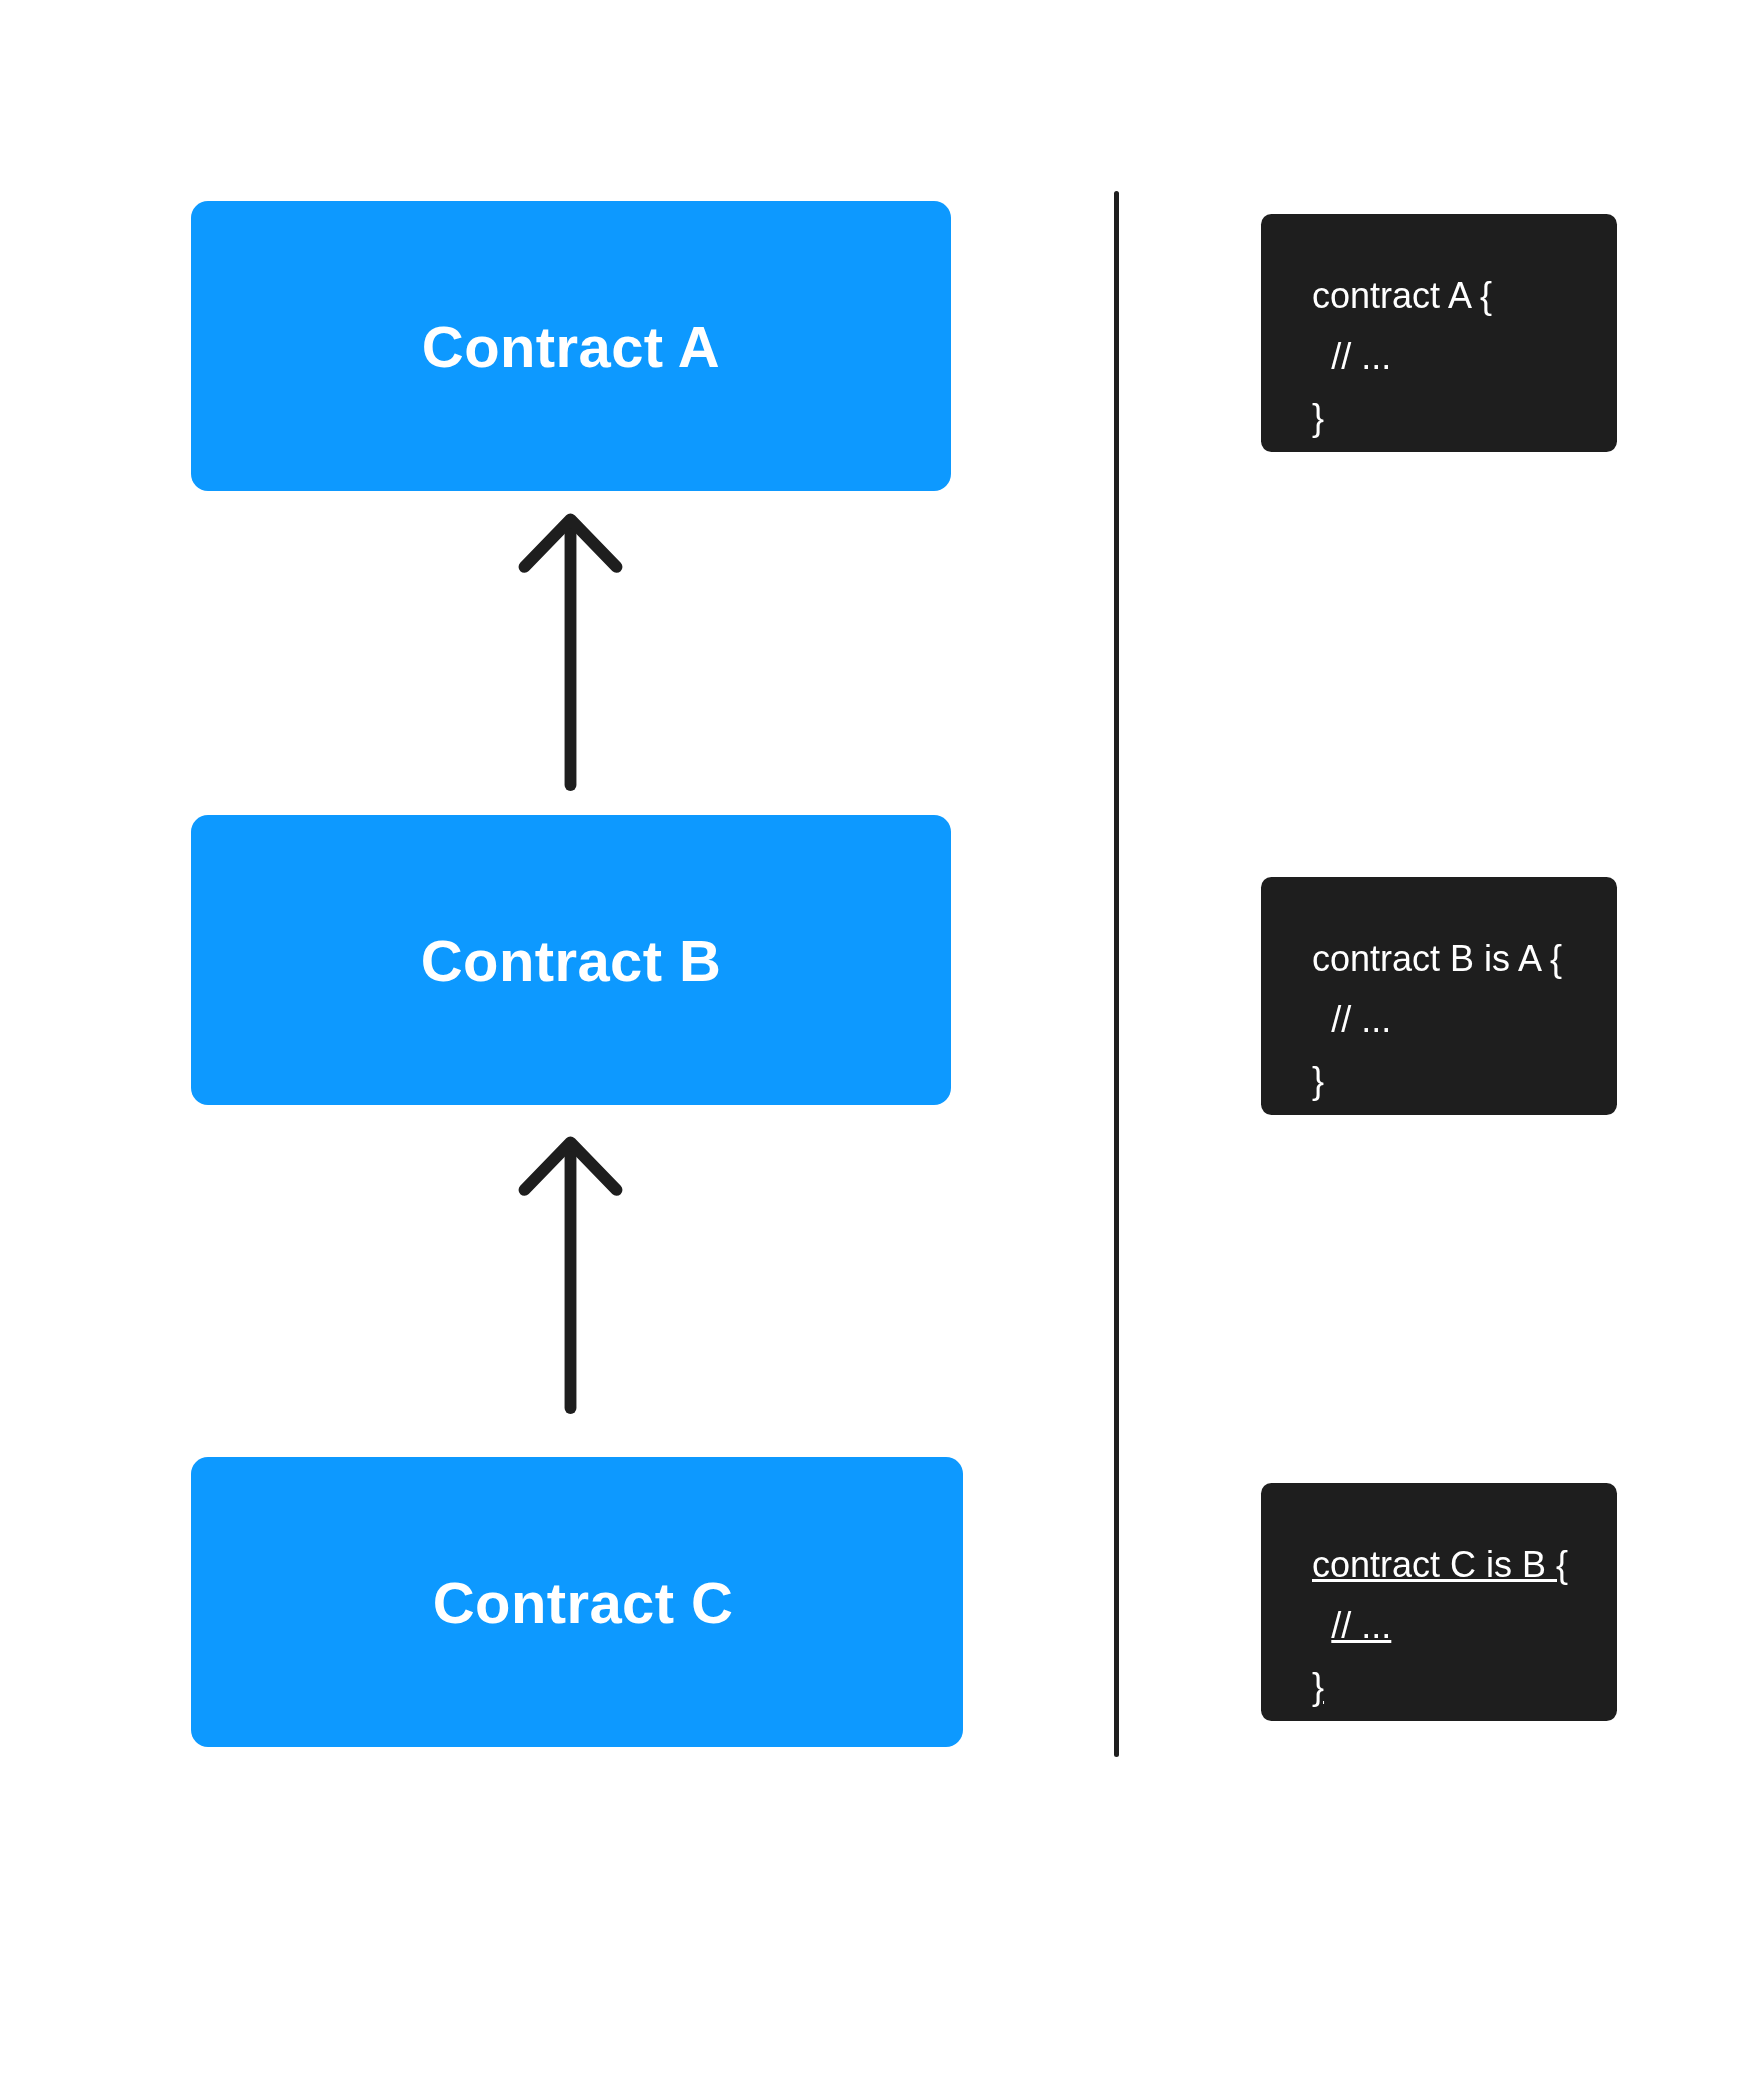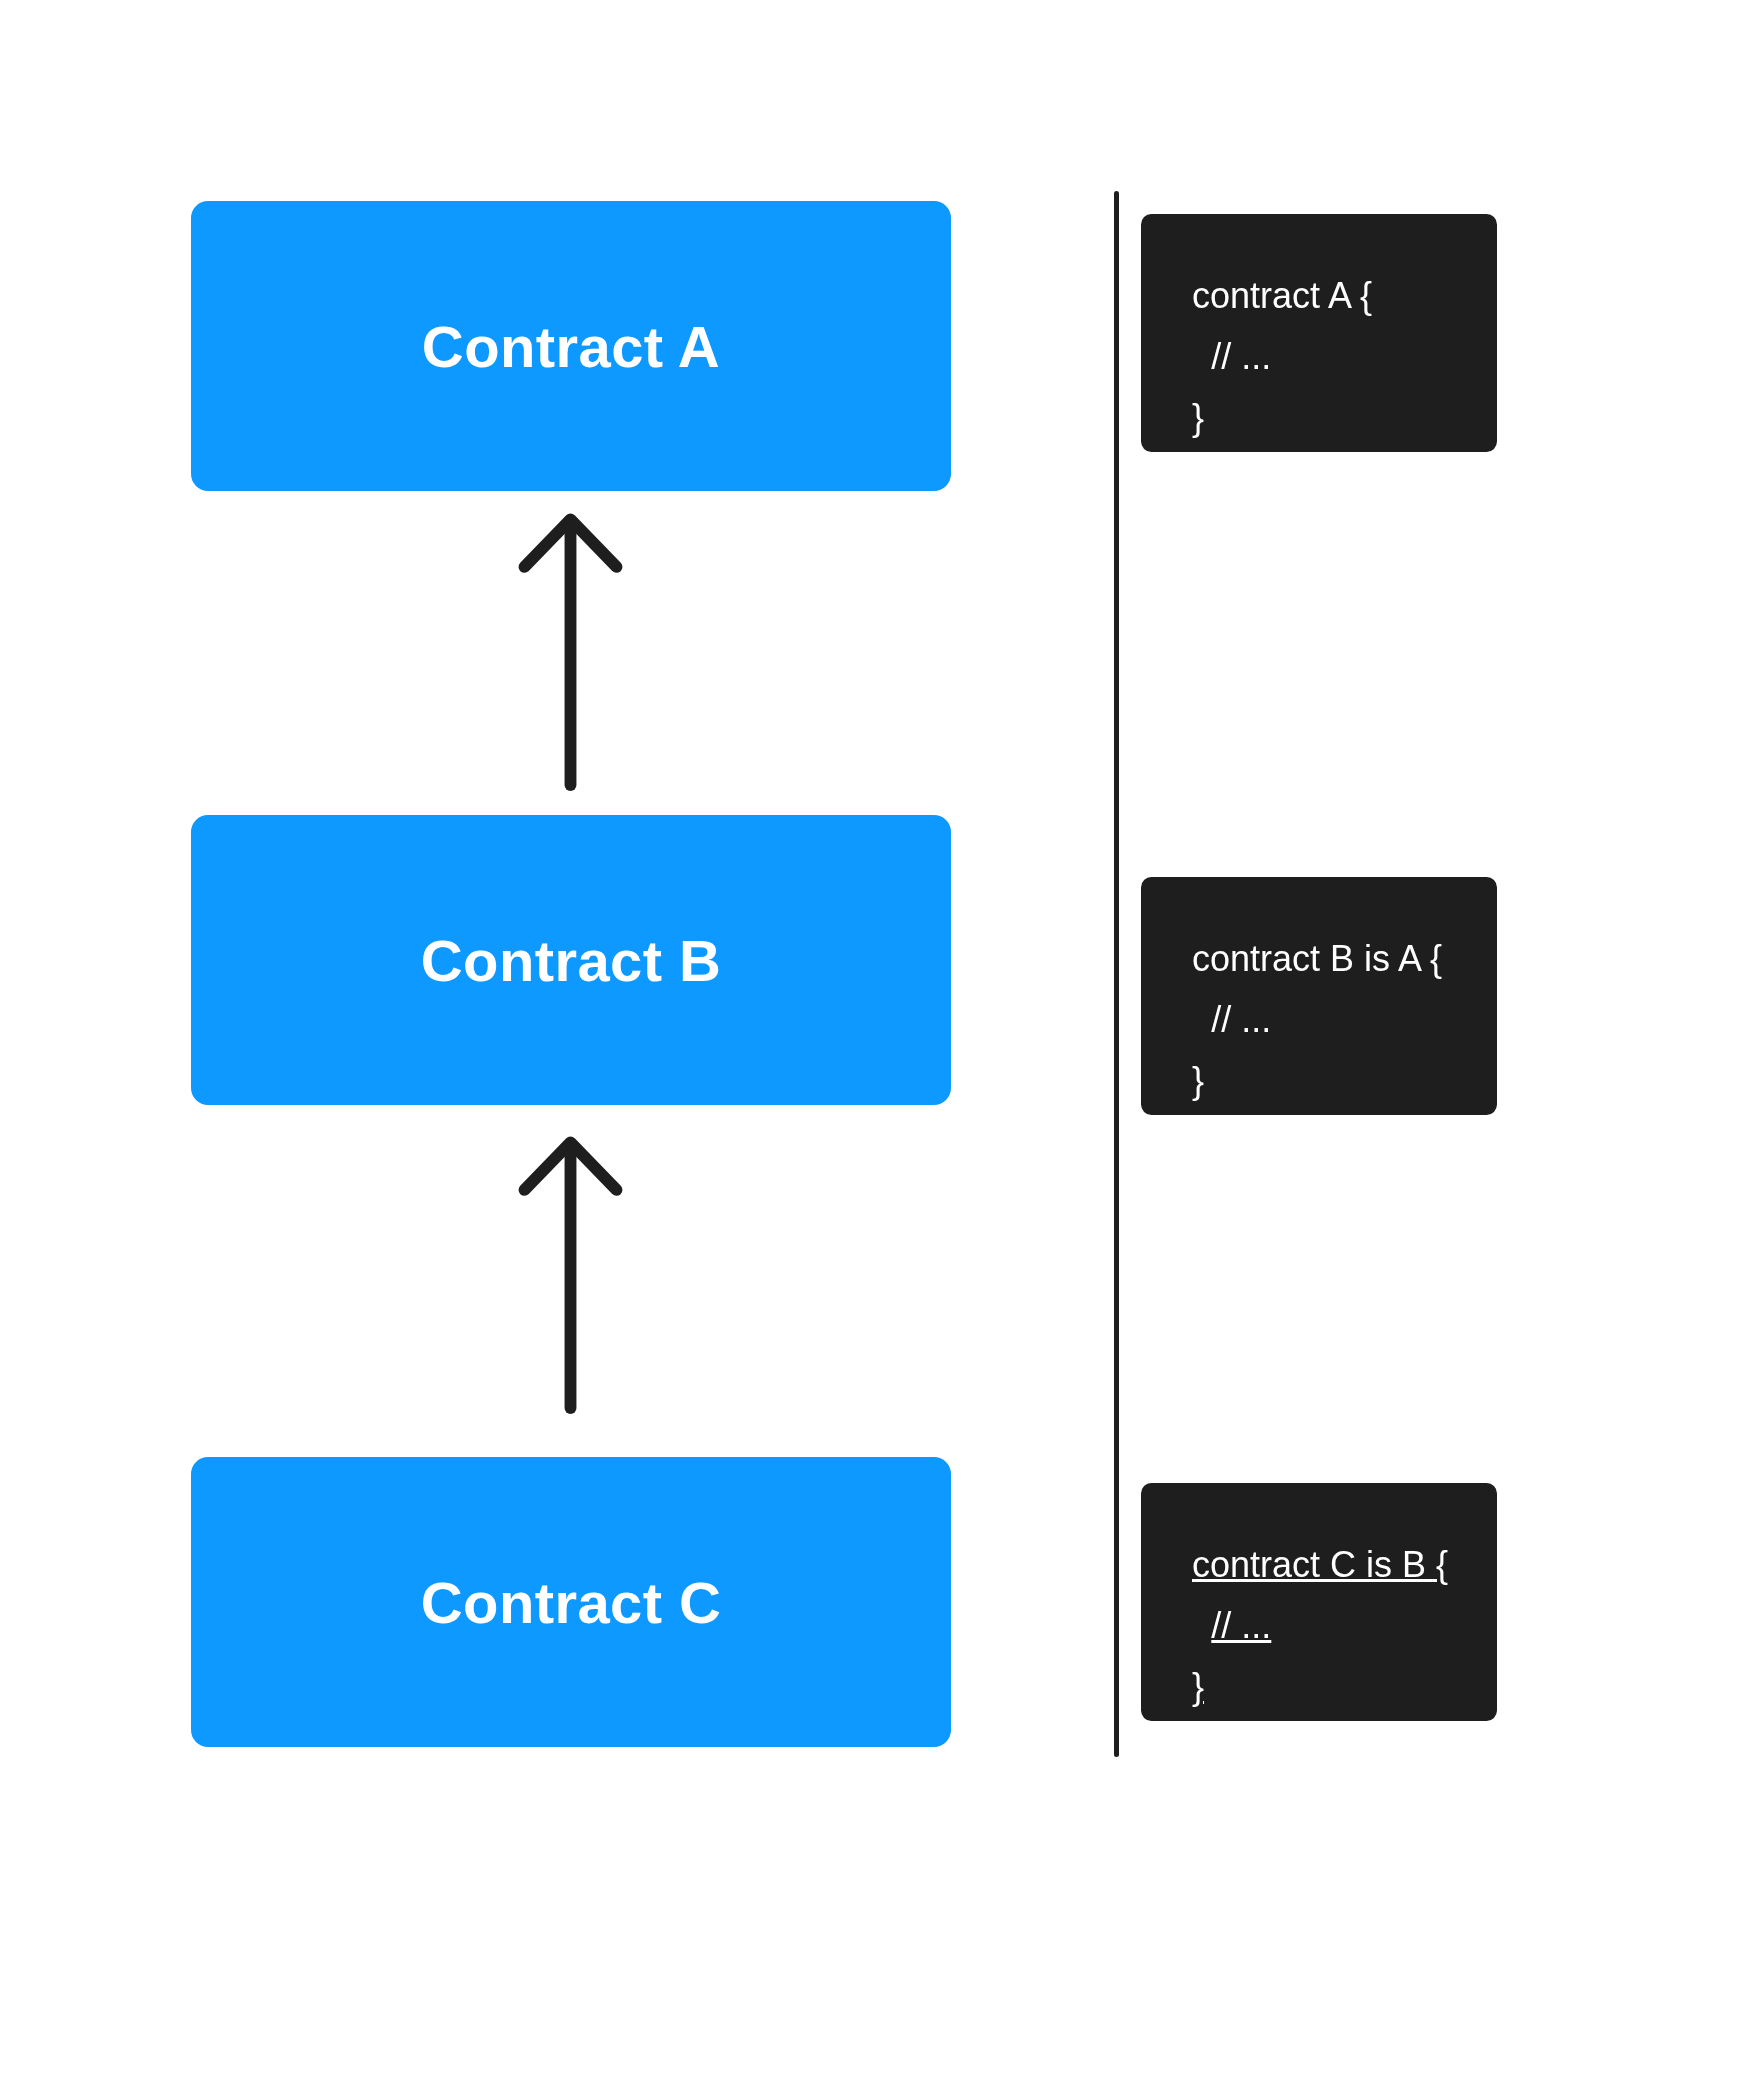--- a/index.html
+++ b/index.html
@@ -20,21 +20,21 @@
     width: 760px;
     height: 290px;
     background: #0d99ff;
     border-radius: 17px;
     display: flex;
     align-items: center;
     justify-content: center;
   }
   .node-a { top: 201px; }
   .node-b { top: 815px; }
-  .node-c { top: 1457px; }
+  .node-c { top: 1457px; padding-left: 12px; }
   .node-label {
     color: #ffffff;
     font-size: 58px;
     font-weight: bold;
     letter-spacing: 0.4px;
   }
 
   
   .arrow {
     position: absolute;
@@ -53,21 +53,21 @@
     top: 191px;
     width: 5.2px;
     height: 1566px;
     background: #1e1e1e;
     border-radius: 3px;
   }
 
   
   .code-block {
     position: absolute;
-    left: 1141px;
+    left: 1261px;
     width: 356px;
     height: 238px;
     background: #1e1e1e;
     border-radius: 10.4px;
     box-sizing: border-box;
     padding: 51px 22px 0 51px;
     color: #ffffff;
     font-size: 36px;
     line-height: 61px;
     display: flex;

